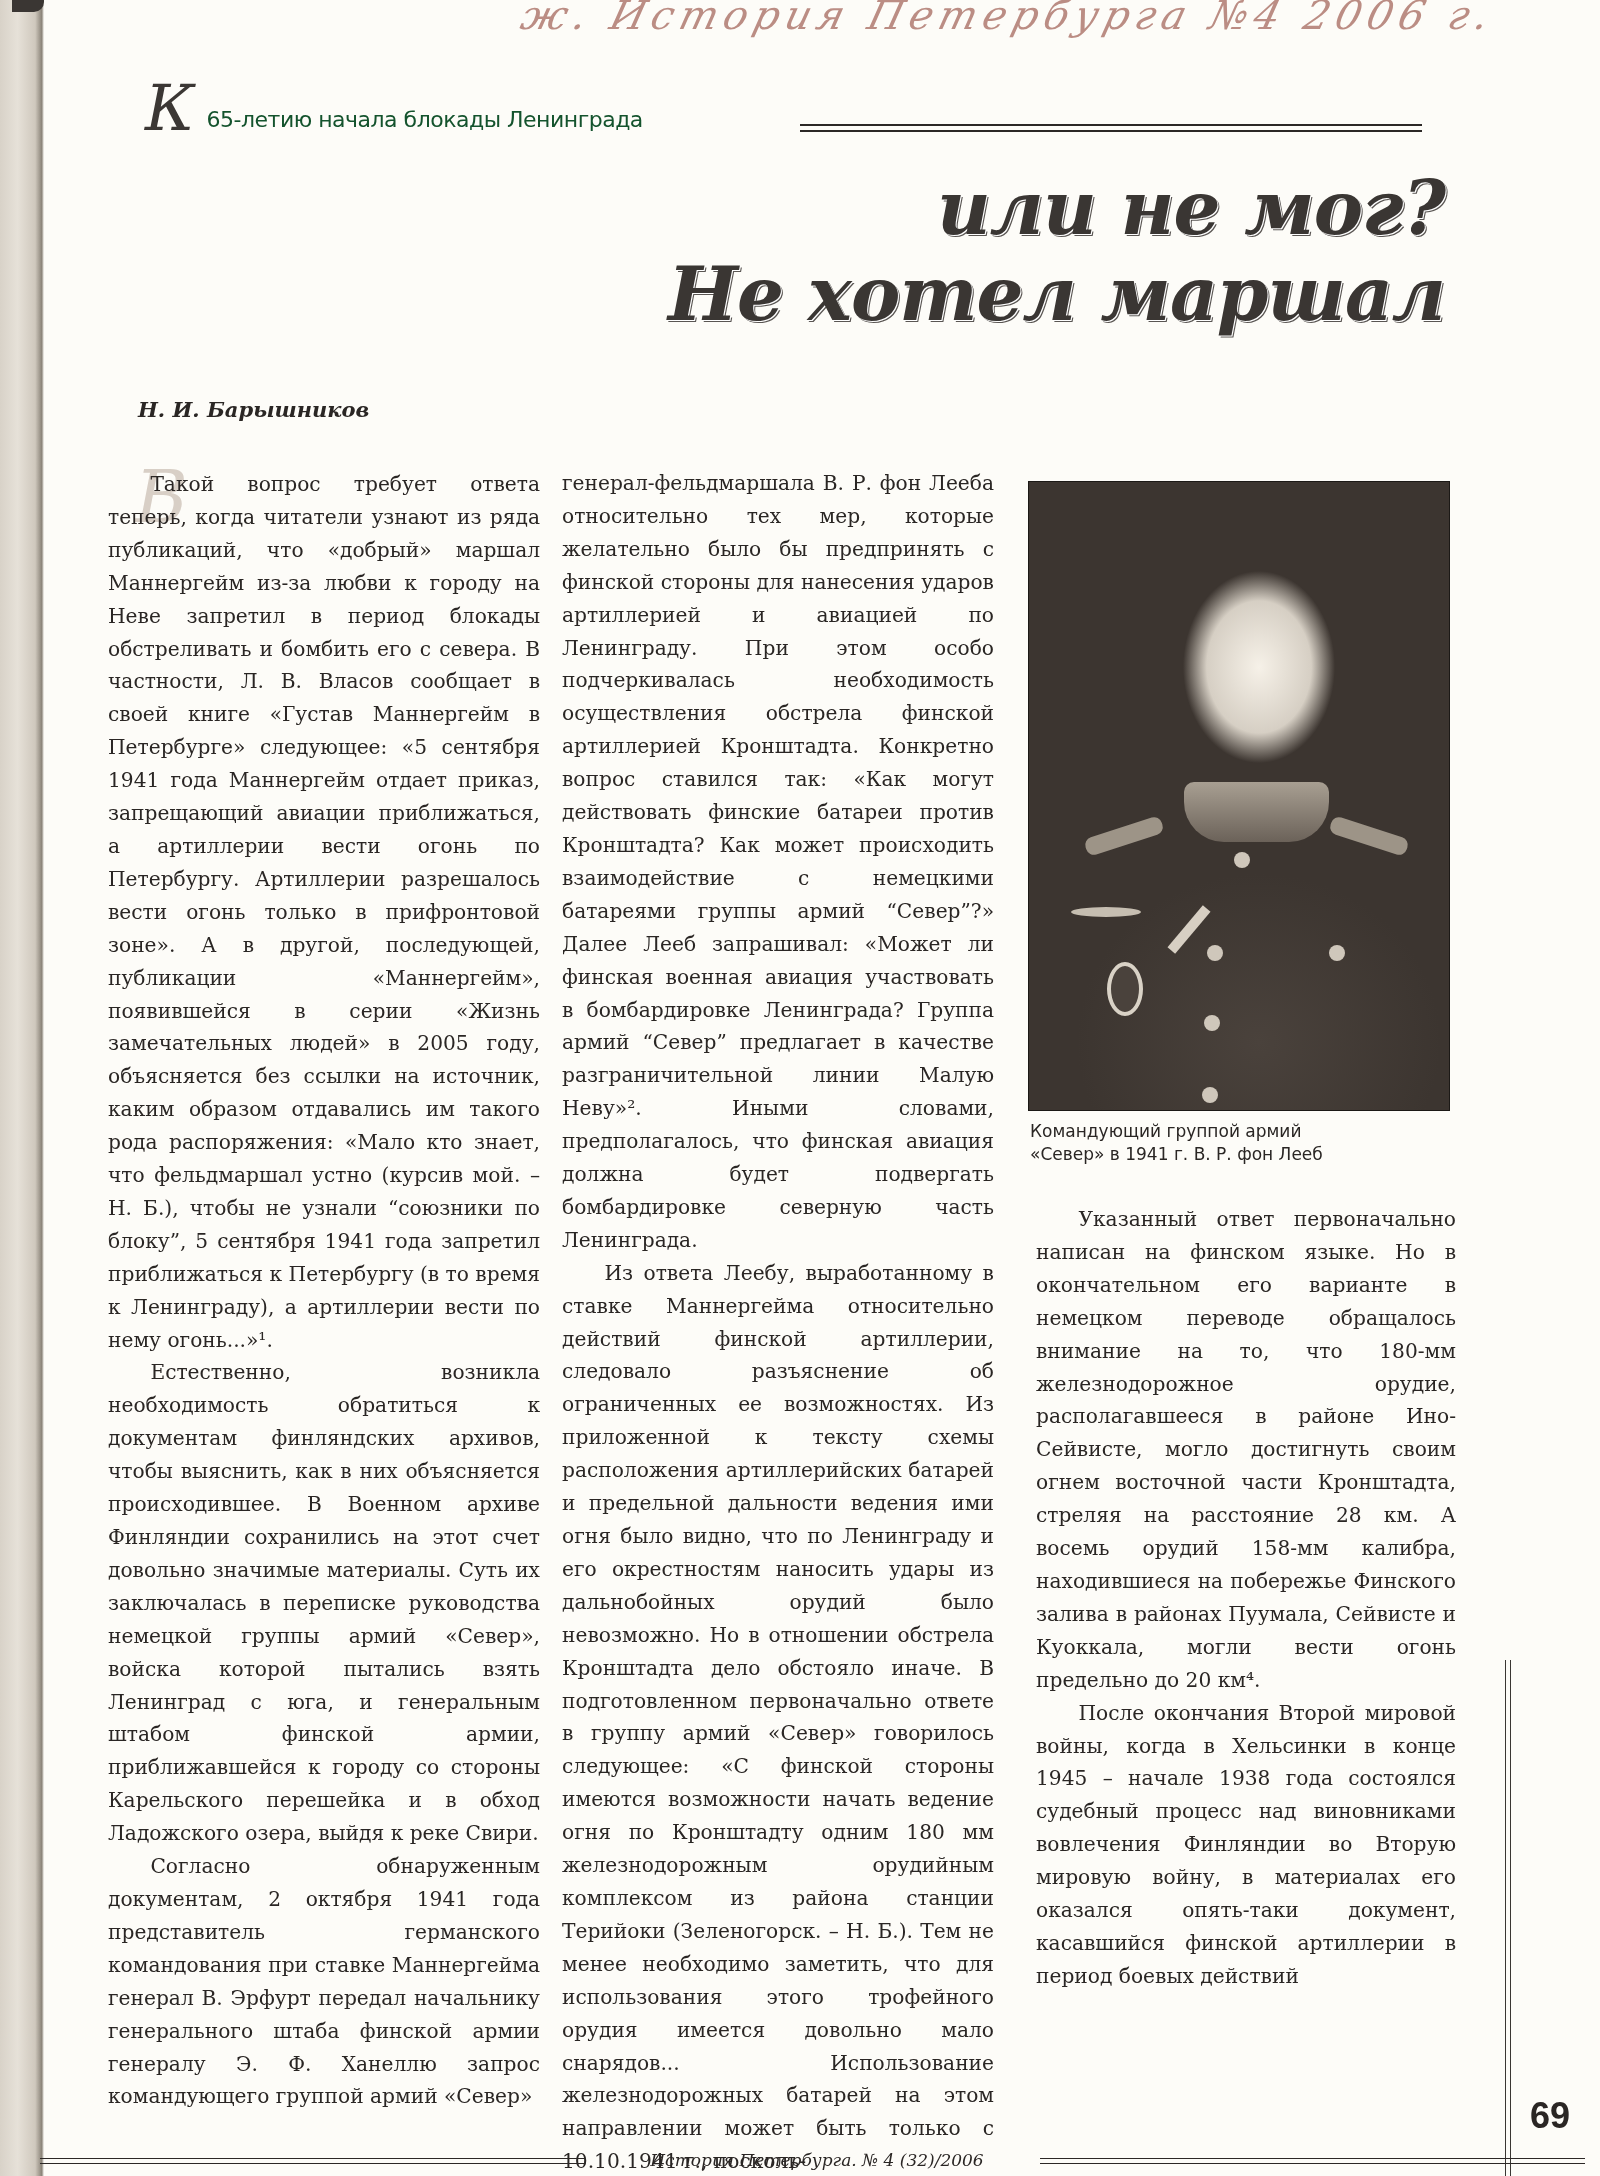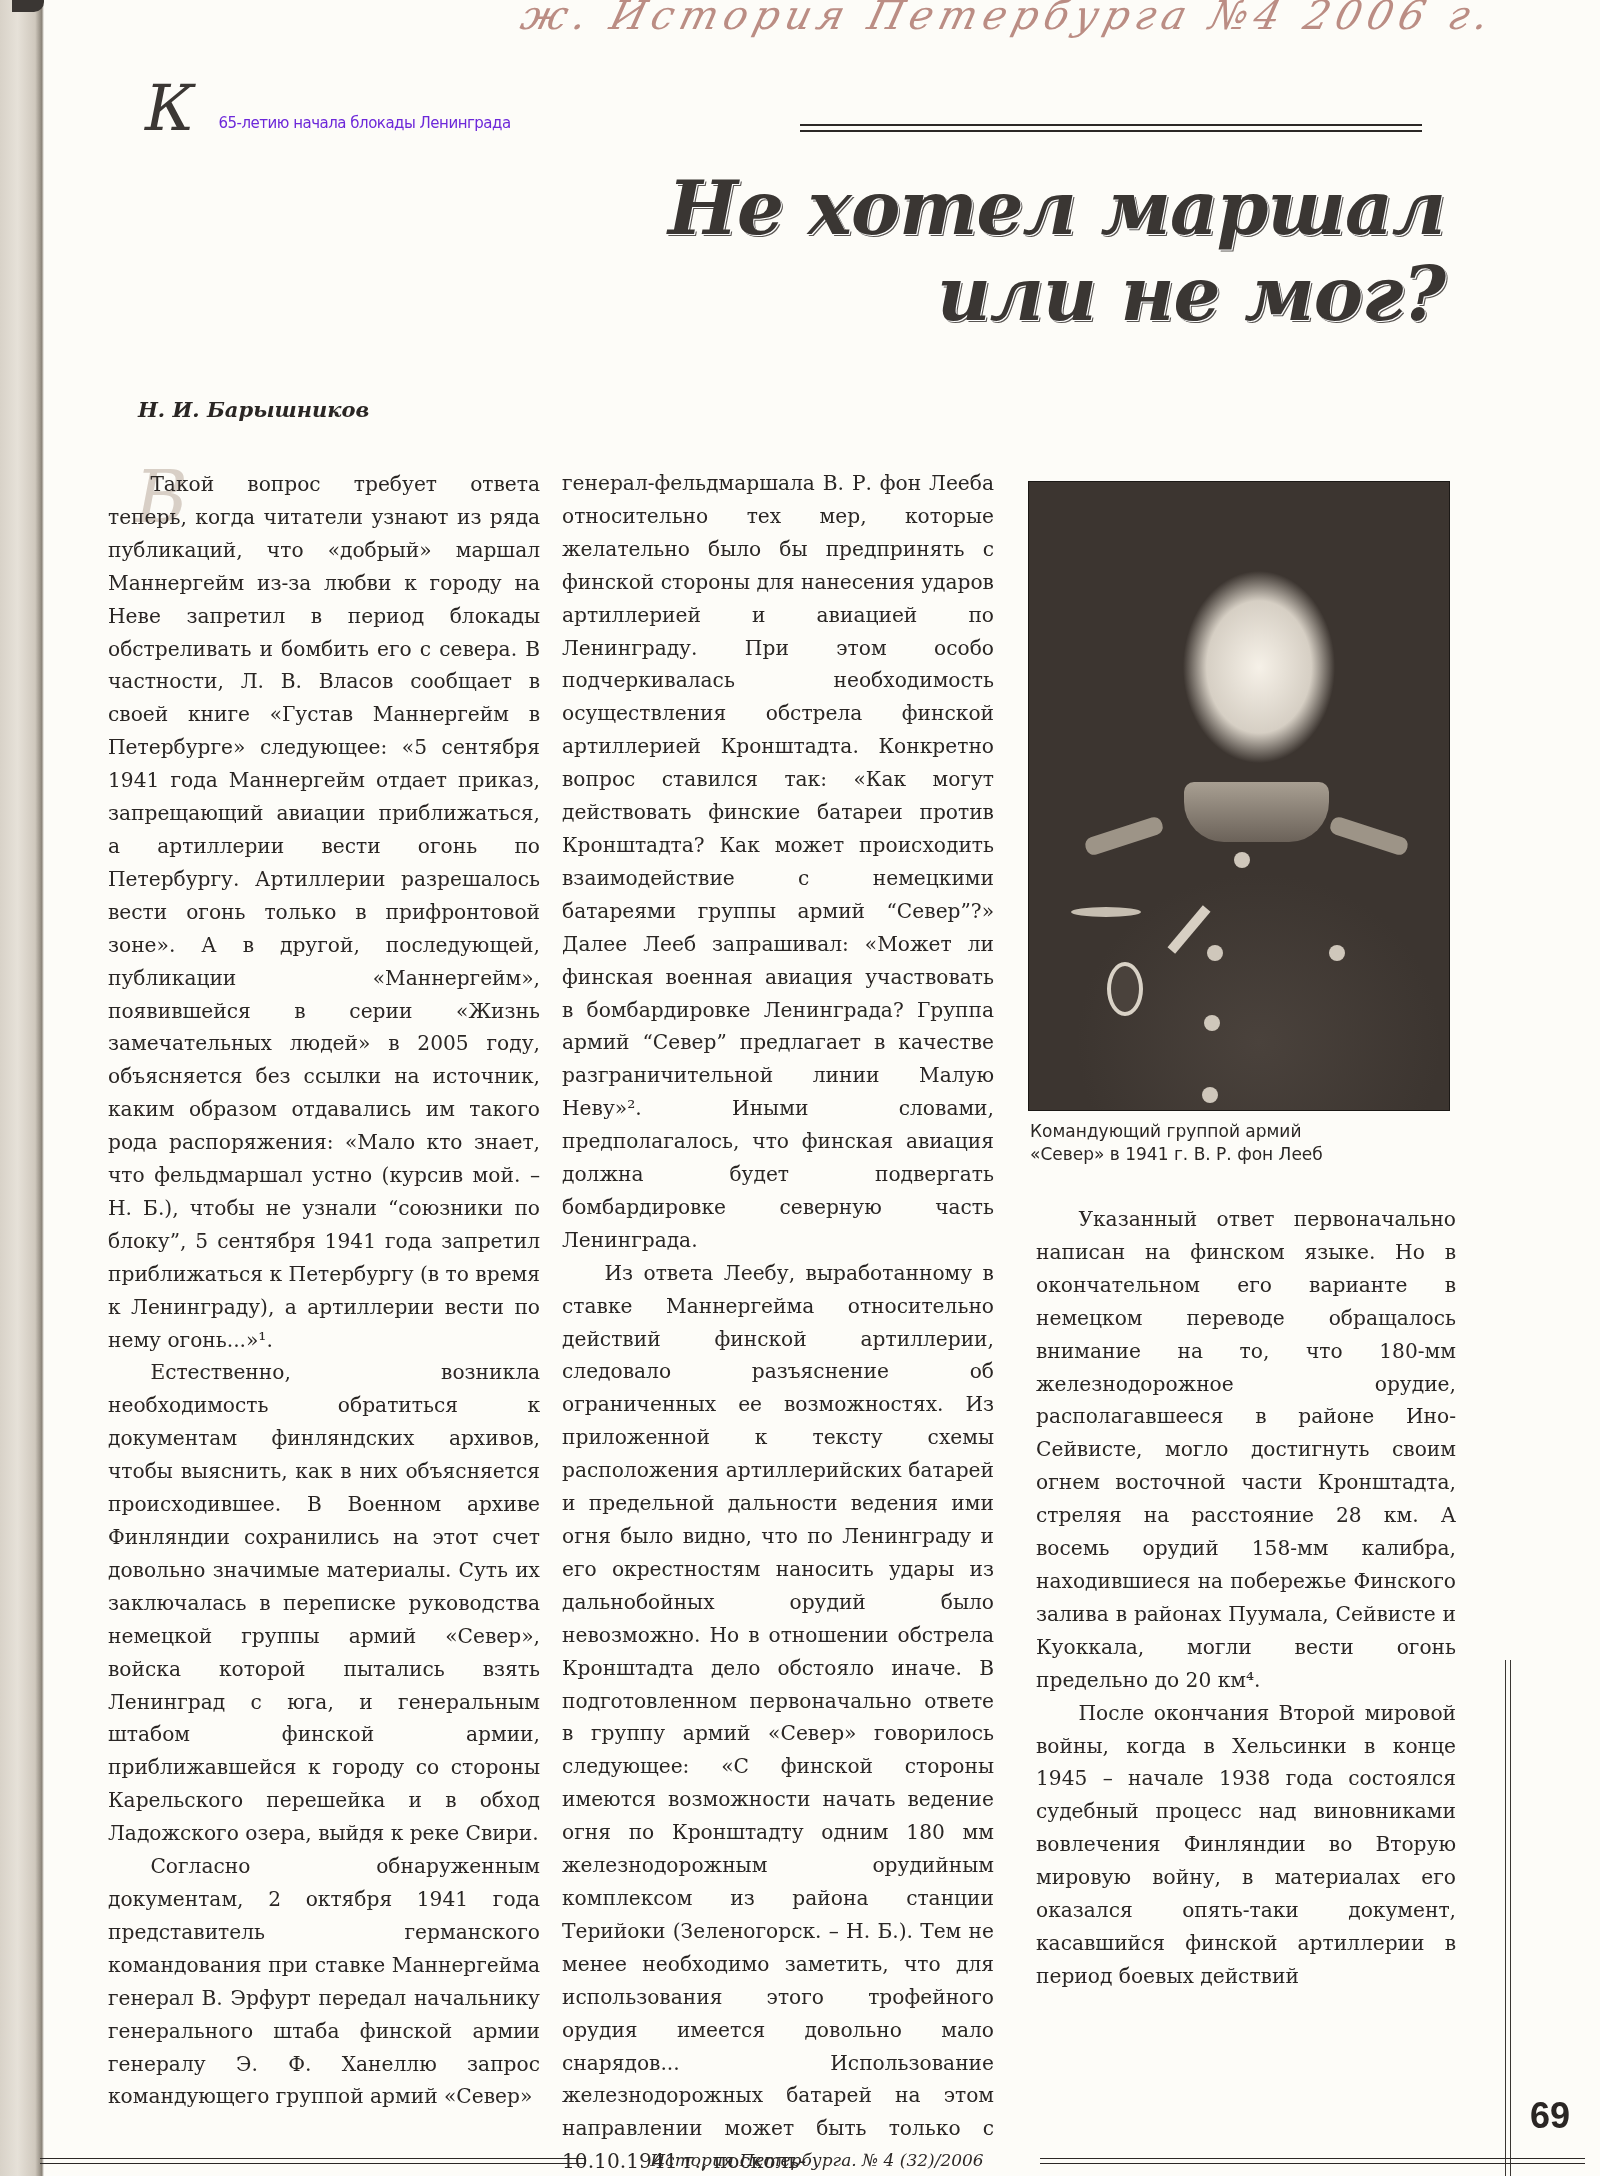--- a/index.html
+++ b/index.html
@@ -22,22 +22,22 @@
     font-family: "DejaVu Serif", serif; font-style: italic; font-size: 40px;
     color: #b07a70; letter-spacing: 6px; white-space: nowrap;
     transform: skewX(-14deg); opacity: 0.85; line-height: 30px;
   }
   .rubric { position: absolute; left: 145px; top: 78px; height: 60px; display: flex; align-items: flex-end; }
   .rubric-letter {
     font-family: "DejaVu Serif", serif; font-style: italic; font-size: 64px; line-height: 60px;
     color: #3b3734; margin-right: 12px;
   }
   .rubric-text {
-    font-family: "DejaVu Sans", sans-serif; font-size: 15px; color: #6d28d9;
-    letter-spacing: -0.5px; padding-bottom: 6px; margin-left: 12px;
+    font-family: "DejaVu Sans", sans-serif; font-size: 22px; color: #14532d;
+    letter-spacing: -0.5px; padding-bottom: 6px;
   }
   .rule-double {
     position: absolute; border-top: 2px solid #2c2826; border-bottom: 2px solid #2c2826; height: 4px;
   }
   .title {
     position: absolute; right: 155px; top: 165px; text-align: right;
     font-family: "DejaVu Serif", serif; font-style: italic; font-weight: bold;
     font-size: 74px; line-height: 86px; color: #3a3633;
     text-shadow: 1px 1px 0 #fff, 2px 2px 0 #5a5653;
     letter-spacing: -1px;
@@ -119,22 +119,22 @@
 
 <div class="handwriting">ж. История Петербурга №4 2006 г.</div>
 
 <div class="rubric">
   <span class="rubric-letter">К</span>
   <span class="rubric-text">65-летию начала блокады Ленинграда</span>
 </div>
 <div class="rule-double" style="left:800px; top:124px; width:622px;"></div>
 
 <div class="title">
+  <div>или не мог?</div>
   <div>Не хотел маршал</div>
-  <div>или не мог?</div>
 </div>
 
 <div class="author">Н. И. Барышников</div>
 
 <div class="drop-ornament">В</div>
 
 <div class="col col1">
   <p class="indent">Такой вопрос требует ответа теперь, когда читатели узнают из ряда публикаций, что «добрый» маршал Маннергейм из-за любви к городу на Неве запретил в период блокады обстреливать и бомбить его с севера. В частности, Л. В. Власов сообщает в своей книге «Густав Маннергейм в Петербурге» следующее: «5 сентября 1941 года Маннергейм отдает приказ, запрещающий авиации приближаться, а артиллерии вести огонь по Петербургу. Артиллерии разрешалось вести огонь только в прифронтовой зоне». А в другой, последующей, публикации «Маннергейм», появившейся в серии «Жизнь замечательных людей» в 2005 году, объясняется без ссылки на источник, каким образом отдавались им такого рода распоряжения: «Мало кто знает, что фельдмаршал устно (курсив мой. – Н. Б.), чтобы не узнали “союзники по блоку”, 5 сентября 1941 года запретил приближаться к Петербургу (в то время к Ленинграду), а артиллерии вести по нему огонь...»¹.</p>
   <p class="indent">Естественно, возникла необходимость обратиться к документам финляндских архивов, чтобы выяснить, как в них объясняется происходившее. В Военном архиве Финляндии сохранились на этот счет довольно значимые материалы. Суть их заключалась в переписке руководства немецкой группы армий «Север», войска которой пытались взять Ленинград с юга, и генеральным штабом финской армии, приближавшейся к городу со стороны Карельского перешейка и в обход Ладожского озера, выйдя к реке Свири.</p>
   <p class="indent">Согласно обнаруженным документам, 2 октября 1941 года представитель германского командования при ставке Маннергейма генерал В. Эрфурт передал начальнику генерального штаба финской армии генералу Э. Ф. Ханеллю запрос командующего группой армий «Север»</p>

